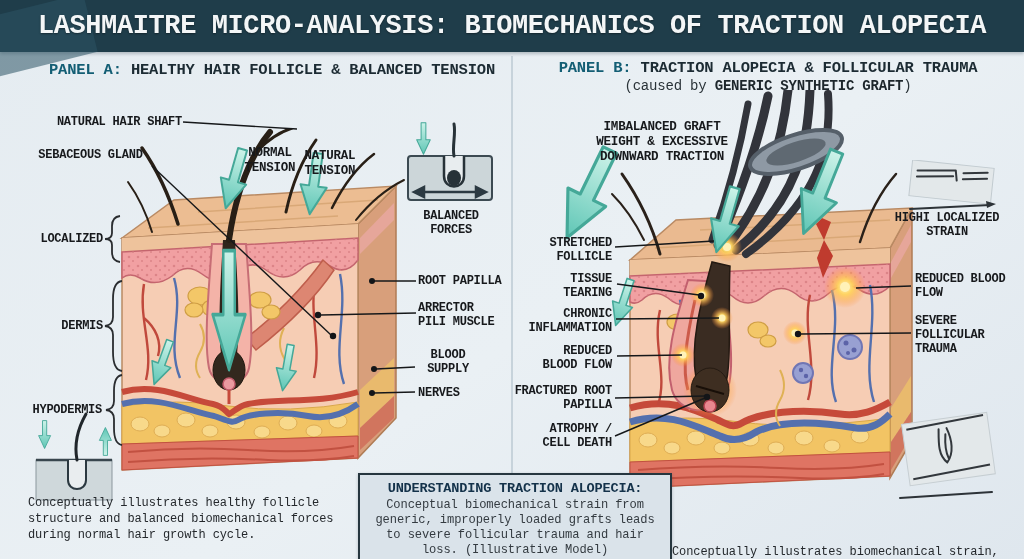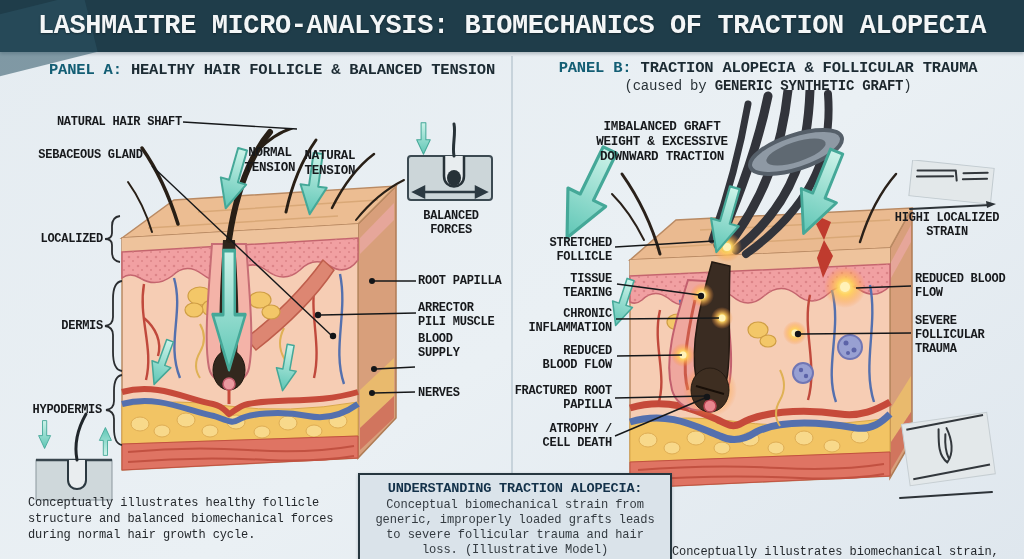--- a/index.html
+++ b/index.html
@@ -365,21 +365,21 @@
   <div class="lbl lbl-r" style="left:40px;top:115px;width:142px;">NATURAL HAIR SHAFT</div>
   <div class="lbl lbl-r" style="left:28px;top:148px;width:125px;text-align:center;">SEBACEOUS GLAND</div>
   <div class="lbl lbl-r" style="left:35px;top:232px;width:68px;">LOCALIZED</div>
   <div class="lbl lbl-r" style="left:48px;top:319px;width:55px;">DERMIS</div>
   <div class="lbl lbl-r" style="left:20px;top:403px;width:82px;">HYPODERMIS</div>
   <div class="lbl lbl-c" style="left:220px;top:146px;width:68px;font-size:12.5px;margin-left:16px;">NORMAL TENSION</div>
   <div class="lbl lbl-c" style="left:296px;top:149px;width:68px;font-size:12.5px;">NATURAL TENSION</div>
   <div class="lbl lbl-c" style="left:405px;top:209px;width:92px;">BALANCED FORCES</div>
   <div class="lbl" style="left:418px;top:274px;width:95px;">ROOT PAPILLA</div>
   <div class="lbl" style="left:418px;top:301px;width:82px;">ARRECTOR PILI MUSCLE</div>
-  <div class="lbl" style="left:418px;top:332px;width:60px;">BLOOD SUPPLY</div>
+  <div class="lbl" style="left:418px;top:348px;width:60px;text-align:center;">BLOOD SUPPLY</div>
   <div class="lbl" style="left:418px;top:386px;width:80px;">NERVES</div>
   <div class="cap" style="left:28px;top:496px;width:320px;">Conceptually illustrates healthy follicle structure and balanced biomechanical forces during normal hair growth cycle.</div>
 
   <div class="lbl lbl-c" style="left:578px;top:120px;width:168px;font-size:12.6px;">IMBALANCED GRAFT WEIGHT &amp; EXCESSIVE DOWNWARD TRACTION</div>
   <div class="lbl lbl-c" style="left:886px;top:211px;width:122px;">HIGHI LOCALIZED STRAIN</div>
   <div class="lbl lbl-r" style="left:520px;top:236px;width:92px;">STRETCHED FOLLICLE</div>
   <div class="lbl lbl-r" style="left:540px;top:272px;width:72px;">TISSUE TEARING</div>
   <div class="lbl lbl-r" style="left:498px;top:307px;width:114px;">CHRONIC INFLAMMATION</div>
   <div class="lbl lbl-r" style="left:522px;top:344px;width:90px;">REDUCED BLOOD FLOW</div>
   <div class="lbl lbl-r" style="left:522px;top:422px;width:90px;">ATROPHY / CELL DEATH</div>

